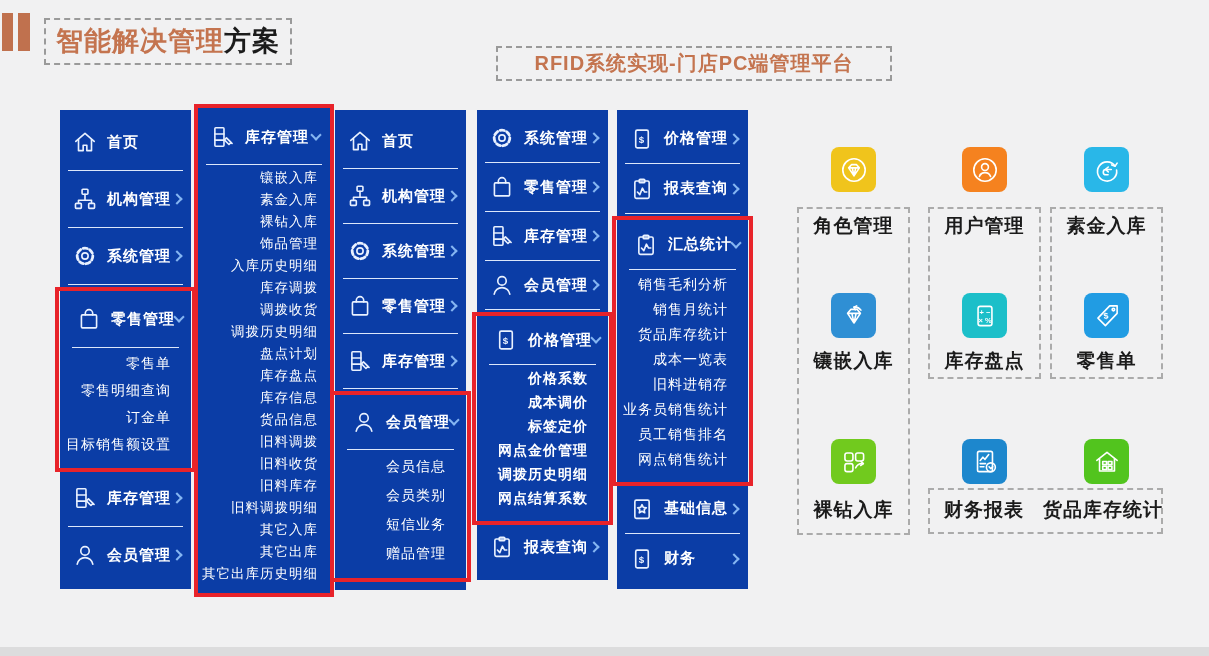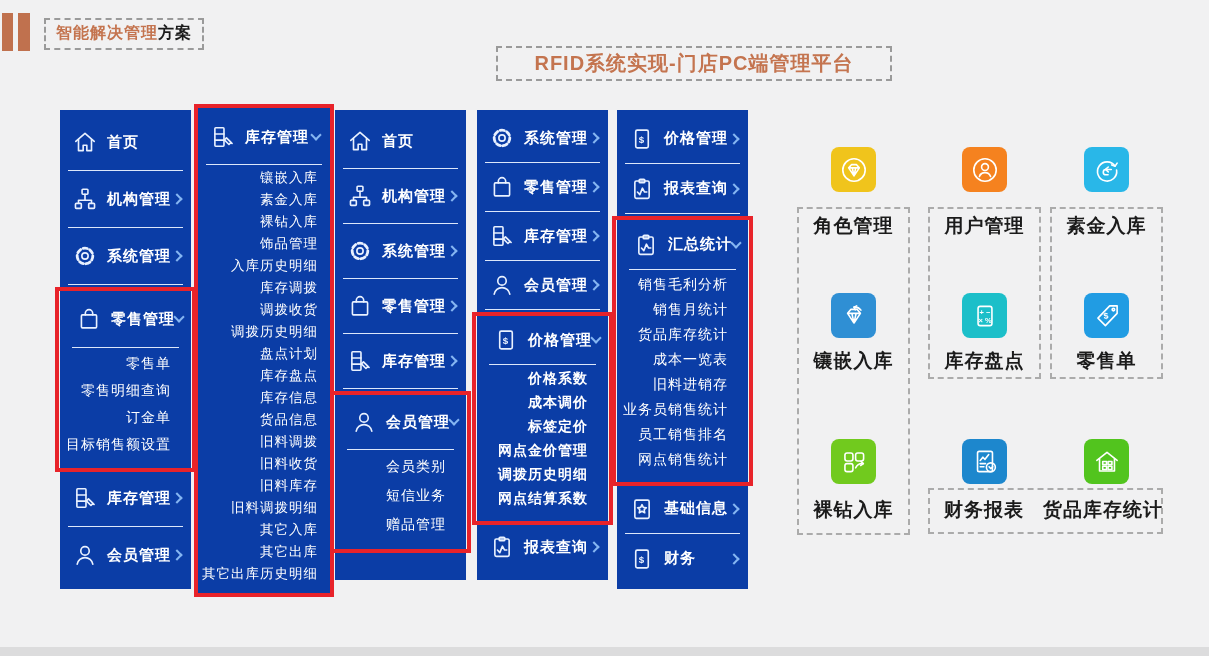--- a/index.html
+++ b/index.html
@@ -9,21 +9,21 @@
     font-family:"Liberation Sans","DejaVu Sans",sans-serif;
     position:relative;
   }
   
   .accent-bar { position:absolute; background:#c0714e; top:13px; height:38px; }
   .accent-bar.b1 { left:2px; width:11px; }
   .accent-bar.b2 { left:18px; width:12px; }
   .title-box {
     position:absolute; left:44px; top:18px;
     border:2px dashed #9a9a9a; padding:3px 10px 4px;
-    font-size:16px; font-weight:bold; letter-spacing:1px;
+    font-size:27px; font-weight:bold; letter-spacing:1px;
   }
   .title-box .accent { color:#c4744f; }
   .title-box .rest { color:#1b1b1b; }
   .subtitle-box {
     position:absolute; left:496px; top:46px; width:396px; height:35px;
     border:2px dashed #9a9a9a; color:#c4744f;
     font-size:20px; font-weight:bold; letter-spacing:1px;
     display:flex; align-items:center; justify-content:center;
   }
   
@@ -261,20 +261,21 @@
         <span class="micon">
           <svg viewBox="0 0 24 24" fill="none" stroke="#e9f1ff" stroke-width="1.5" stroke-linecap="round" stroke-linejoin="round">
             <circle cx="12" cy="8.2" r="3.9"></circle>
             <path d="M4.8 20.5a7.3 7.3 0 0 1 14.4 0"></path>
           </svg>
         </span>
         <span>会员管理</span>
         <span class="chev down"></span>
       </div>
       <div class="msep"></div>
+      <div class="sub">会员信息</div>
       <div class="sub">会员类别</div>
       <div class="sub">短信业务</div>
       <div class="sub">赠品管理</div>
     </div>
   </div>
 <div class="menu-col mc4">
     <div class="mrow">
       <span class="micon">
         <svg viewBox="0 0 24 24" fill="none" stroke="#e9f1ff" stroke-width="1.5" stroke-linecap="round" stroke-linejoin="round">
           <circle cx="12" cy="12" r="7.2" stroke-width="2.6" stroke-dasharray="3.8 2.6"></circle>

